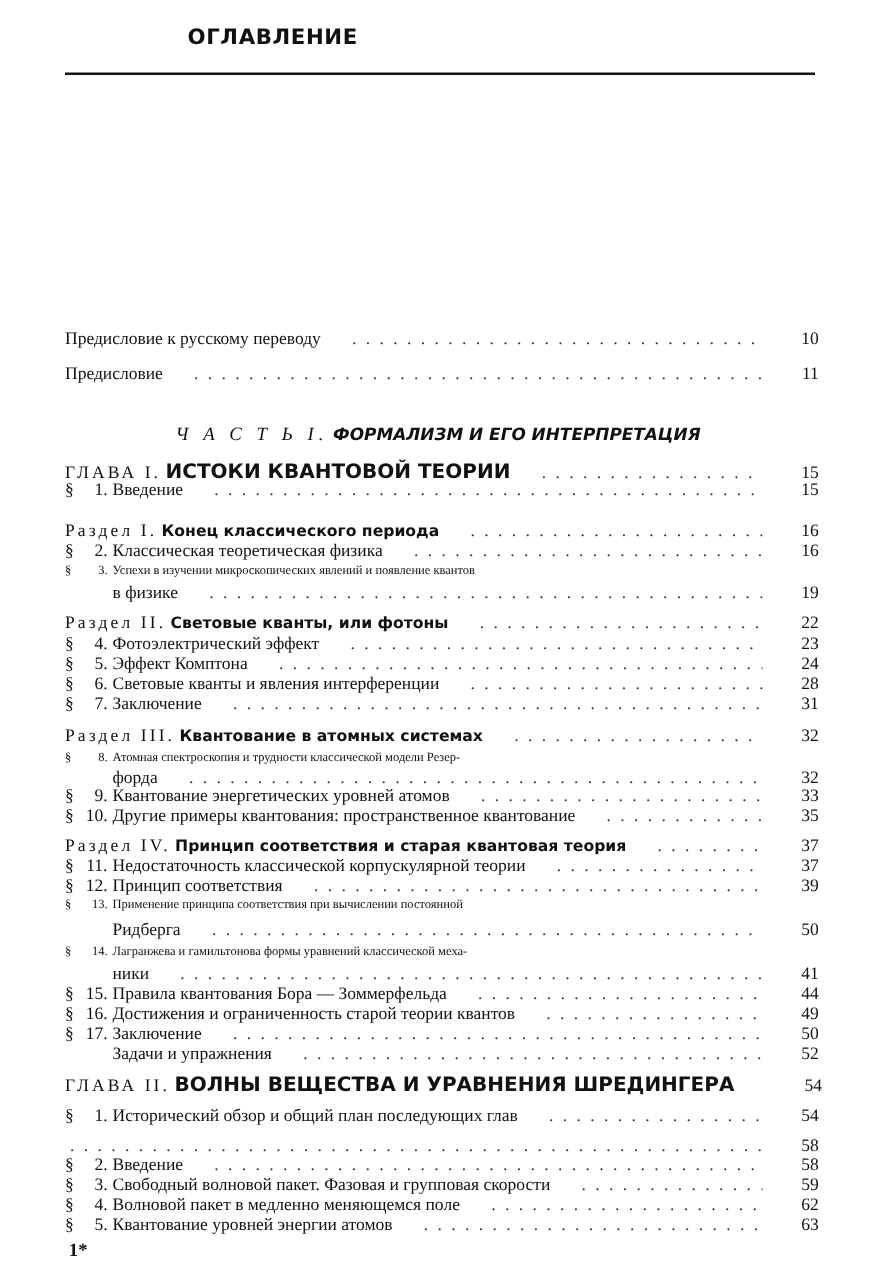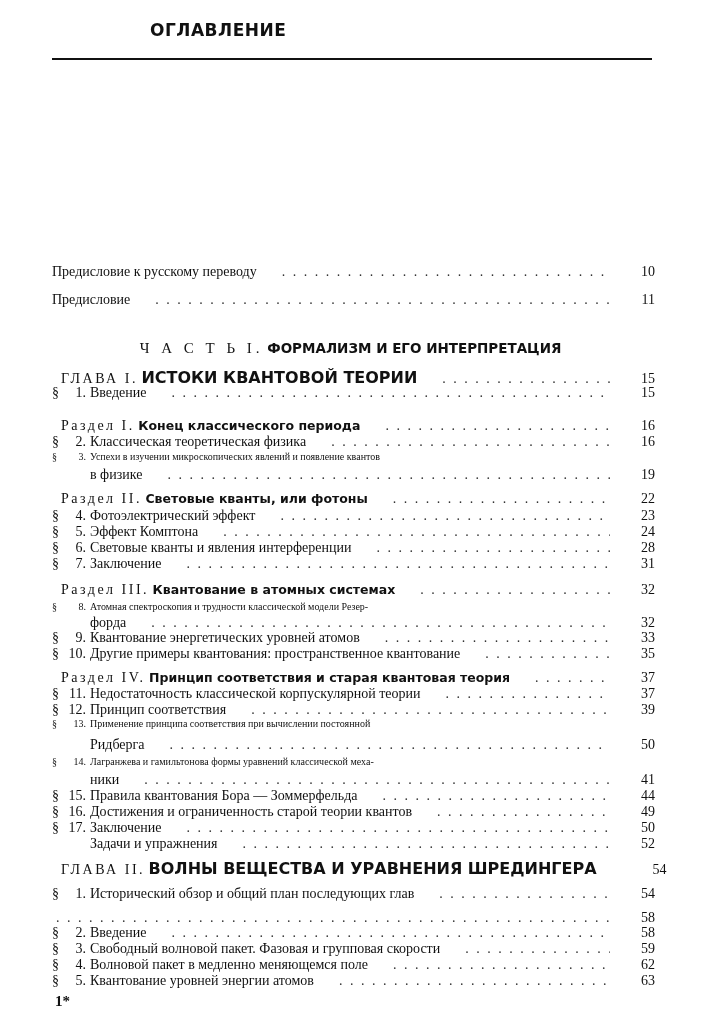--- a/index.html
+++ b/index.html
@@ -11,24 +11,24 @@
   .line { position:absolute; left:52px; width:603px; height:17px; display:flex; align-items:flex-end;
           font-size:14px; line-height:15px; white-space:nowrap;gap:21px; }
   .line .t { flex:0 0 auto; }
   .line .dots { flex:1 1 auto; overflow:hidden; margin:0 4px; letter-spacing:7px; color:#333; }
   .line .dots::before { content:". . . . . . . . . . . . . . . . . . . . . . . . . . . . . . . . . . . . . . . . . . . . . . . . . . . . . . . . . . . . . . . . . . . . . . . . . . . . . . . . . . . . . . . . . . . . . . . . . . . . . . . . . . . . . . . . . . . . . ."; letter-spacing:2px; }
   .line .p { flex:0 0 auto; text-align:right; min-width:20px; }
   .cont { position:absolute; left:52px; font-size:10px; line-height:15px; white-space:nowrap; }
   .sec { display:inline-block; width:14px; }
   .num { display:inline-block; width:20px; text-align:right; margin-right:4px; }
   .ind { padding-left:38px; }
-  .spaced { letter-spacing:2.5px;margin-left:9px; }
+  .spaced { letter-spacing:2.5px; }
   .caps-bold { font-family:"DejaVu Sans", sans-serif; font-weight:bold; font-size:16px; }
   .bold { font-weight:bold; font-family:"DejaVu Sans", sans-serif; font-size:12.5px;margin-top:38px; }
-  .part { position:absolute; left:0; width:701px; top:340px; text-align:center; font-size:15px; }
+  .part { position:absolute; left:0; width:701px; top:340px; text-align:center; font-size:15px;font-style:italic; }
   .part .lbl { letter-spacing:4px; }
   .part .bt { font-family:"DejaVu Sans", sans-serif; font-weight:bold; font-size:13.5px; }
   .footer { position:absolute; left:55px; top:993px; font-size:15px; font-weight:bold; }
 </style>
 </head>
 <body>
 
 <div class="title">ОГЛАВЛЕНИЕ</div>
 <div class="rule"></div>
 

